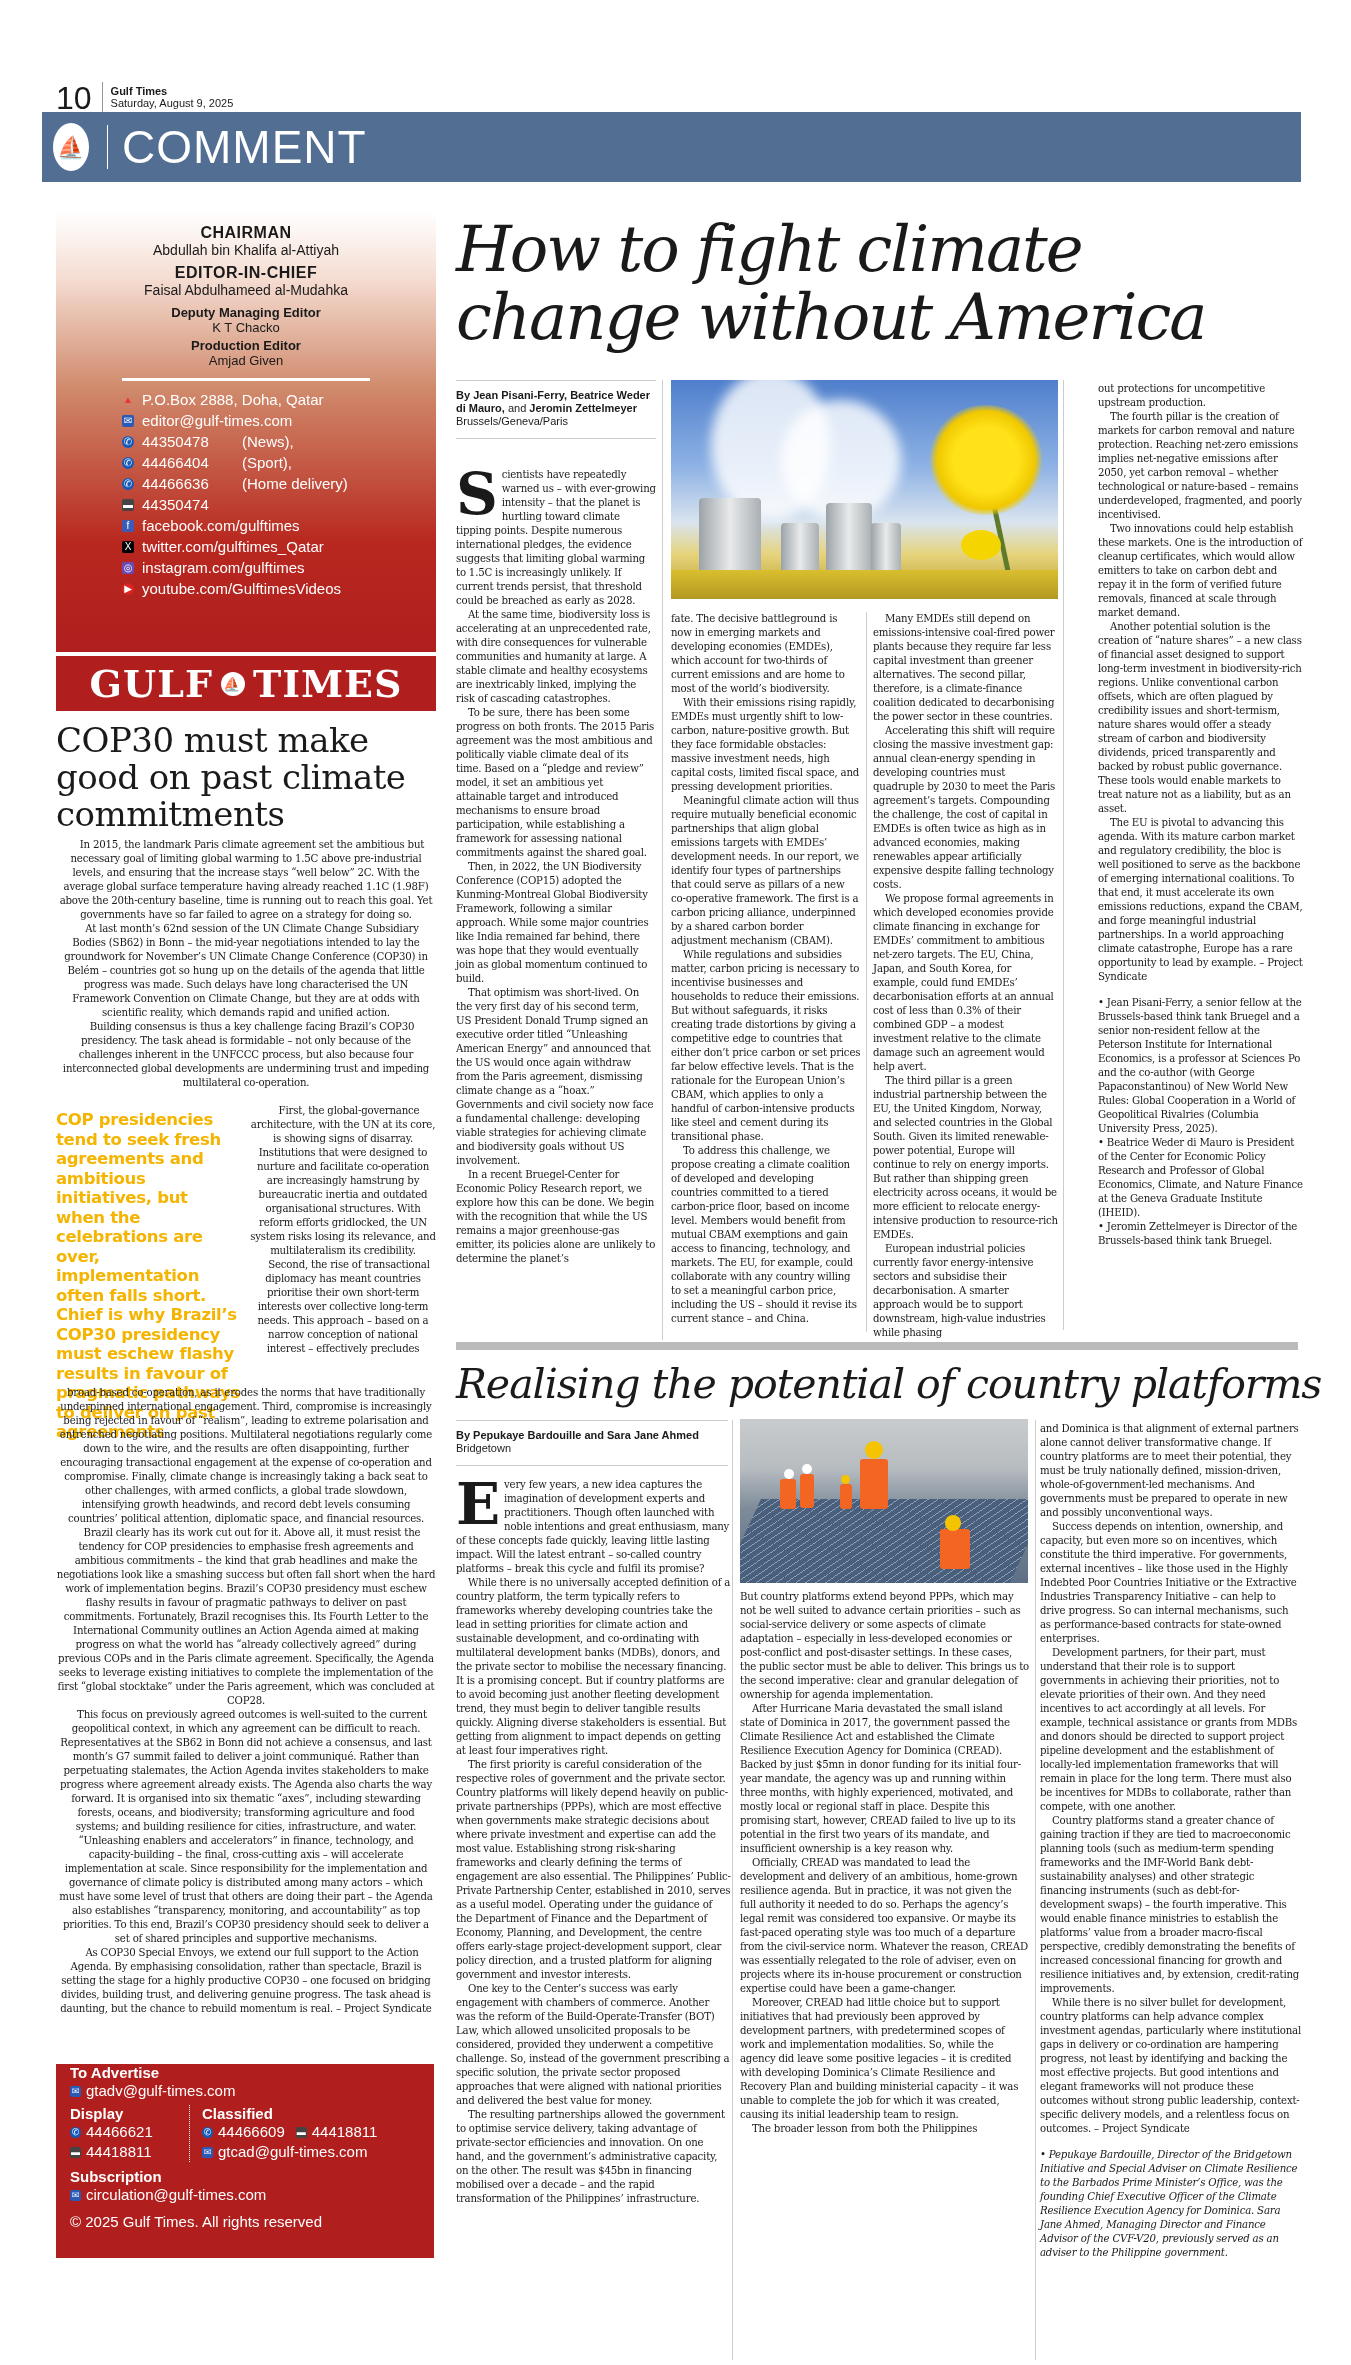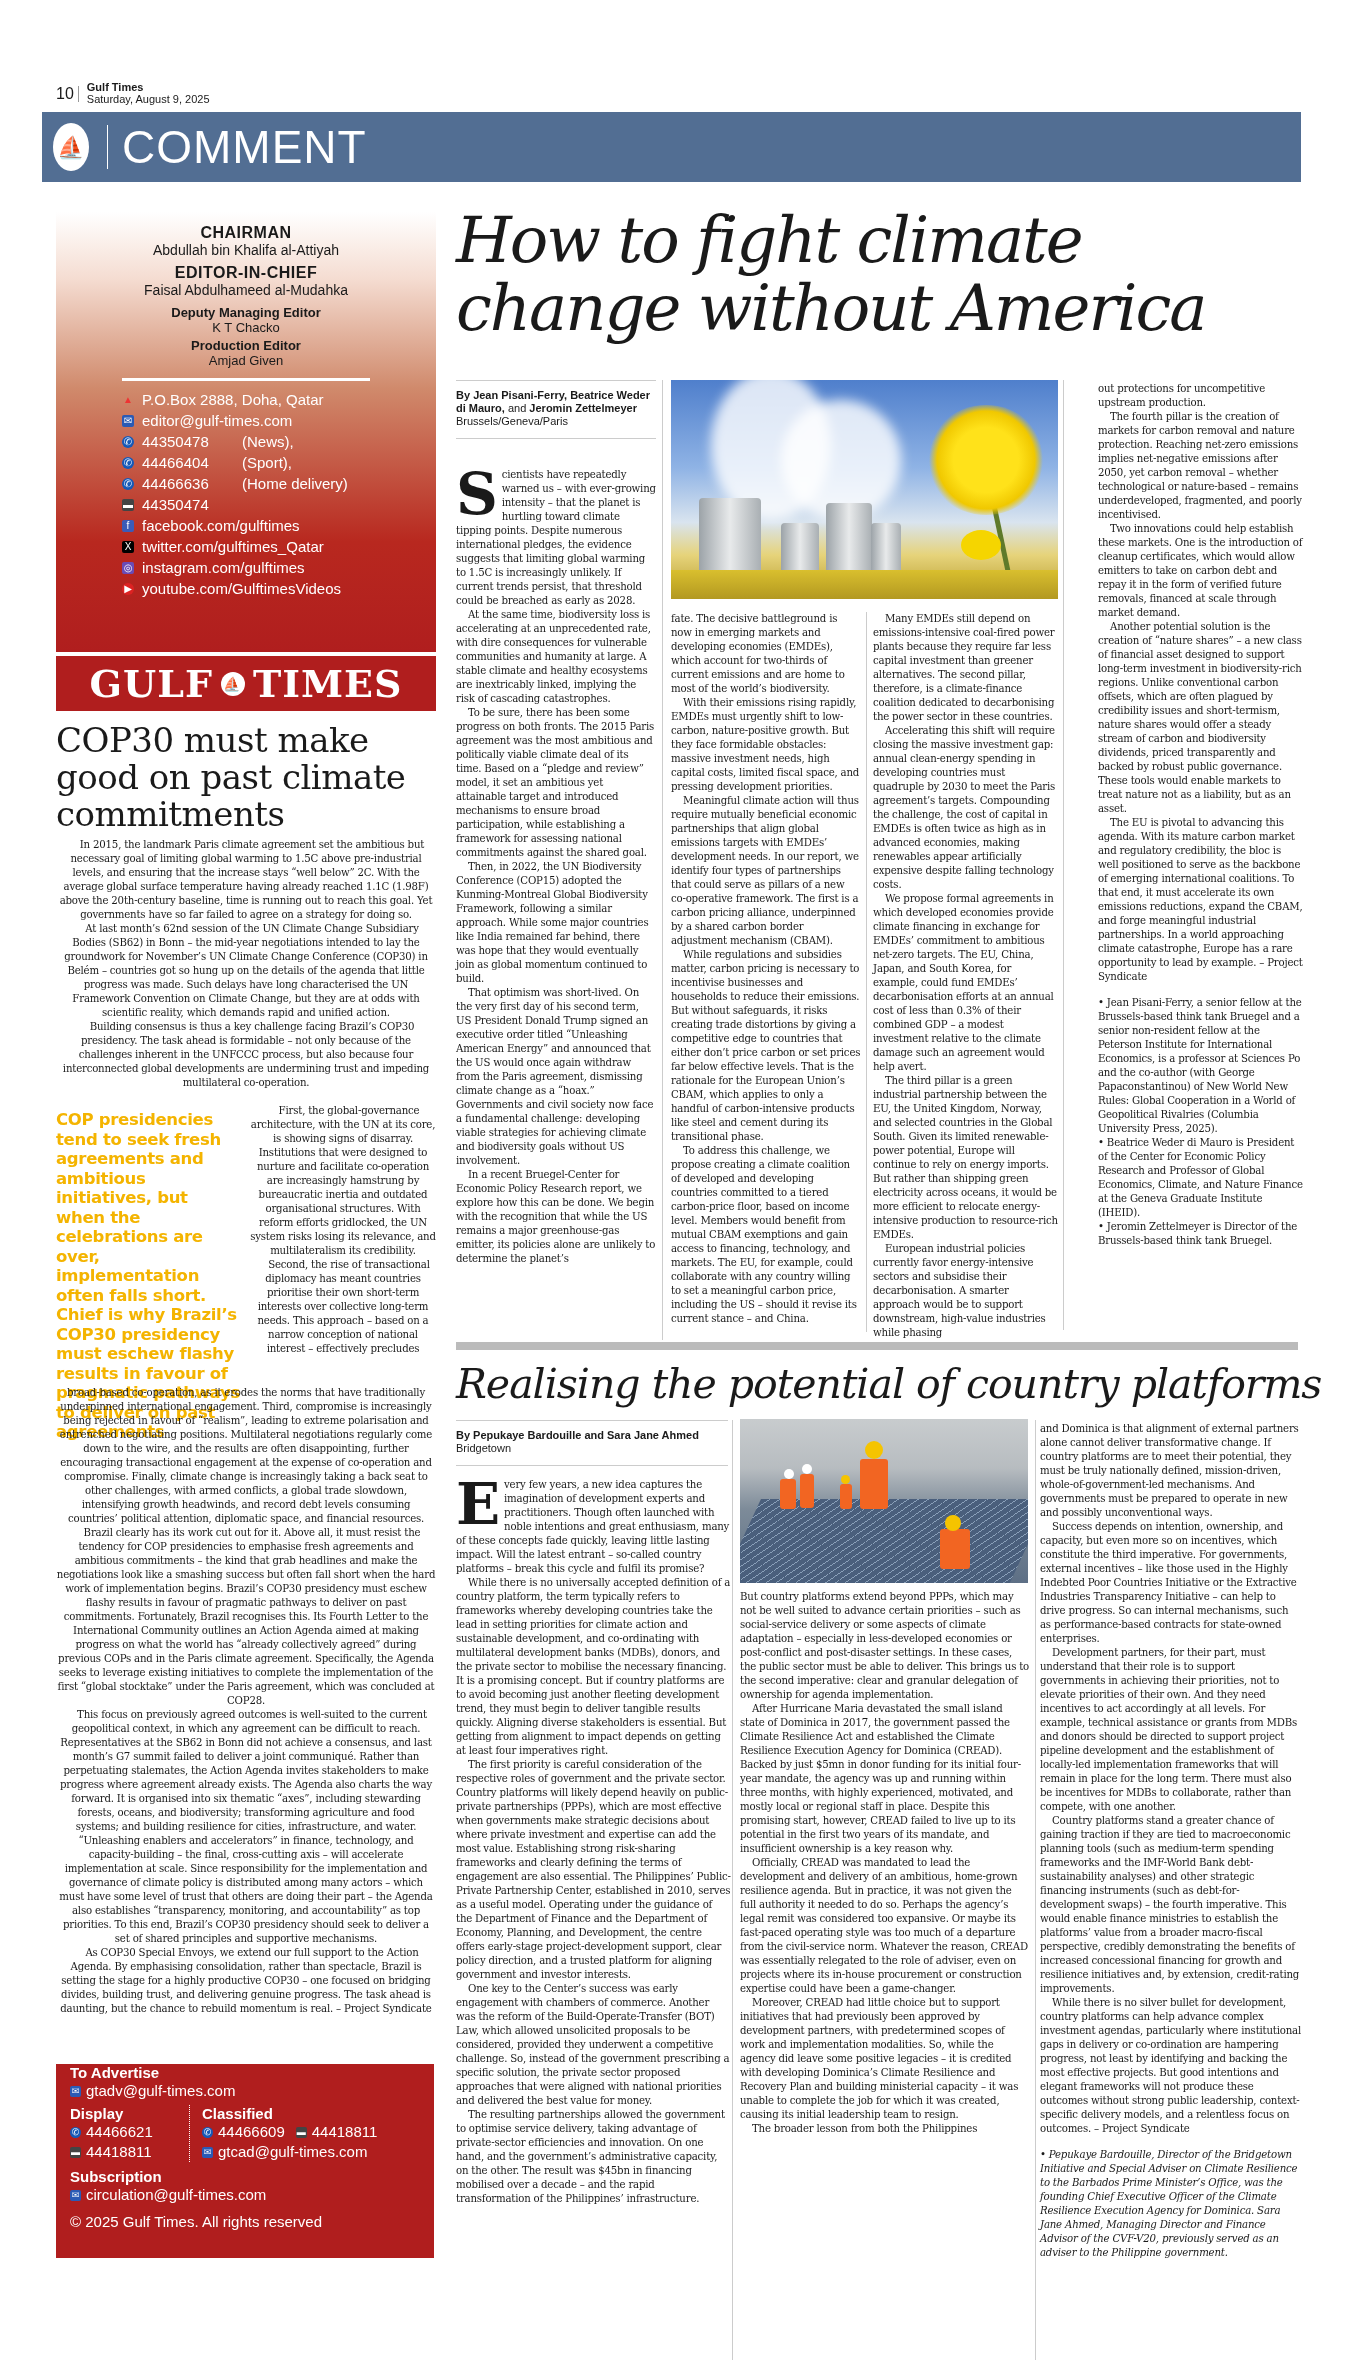--- a/index.html
+++ b/index.html
@@ -1,19 +1,19 @@
 <!DOCTYPE html>
 <html><head>
 <meta charset="utf-8">
 <style>
 *{box-sizing:border-box;margin:0;padding:0}
 body{width:1351px;height:2365px;background:#fff;font-family:"DejaVu Serif",serif;color:#1a1a1a;position:relative;overflow:hidden}
 .abs{position:absolute}
 .folio{left:56px;top:82px;display:flex;align-items:center;gap:8px}
-.folio .num{font-family:"Liberation Sans",sans-serif;font-size:16px;line-height:1;padding-right:4px;border-right:1px solid #999}
+.folio .num{font-family:"Liberation Sans",sans-serif;font-size:32px;line-height:1;padding-right:10px;border-right:1px solid #999}
 .folio .pub{font-family:"Liberation Sans",sans-serif;font-size:11px;line-height:1.05}
 .folio .pub b{display:block;font-weight:700;font-size:11px}
 .banner{left:42px;top:112px;width:1259px;height:70px;background:#526e93;display:flex;align-items:center}
 .logo-circle{width:36px;height:48px;border-radius:50%;background:#fff;margin-left:11px;display:flex;align-items:center;justify-content:center;font-size:22px;color:#222}
 .banner .bar{width:1px;height:44px;background:#fff;margin:0 14px 0 18px}
 .banner .title{color:#fff;font-family:"Liberation Sans",sans-serif;font-weight:300;font-size:46px;letter-spacing:1px}
 .masthead{left:56px;top:212px;width:380px;height:440px;background:linear-gradient(#fff 0%,#f5ddd2 15%,#d08a6c 40%,#b8281f 75%,#b01e1e 100%)}
 .mh-c{text-align:center;font-family:"Liberation Sans",sans-serif;color:#1a1a1a}
 .mh-h{font-weight:900;font-size:16px;letter-spacing:.5px;margin-top:4px}
 .mh-n{font-size:14px}
@@ -31,21 +31,21 @@
 .ed-body{font-size:10.2px;line-height:14px;text-align:center;font-family:"DejaVu Serif",serif;letter-spacing:-.2px}
 .ed-body p{text-indent:12px}
 .pullquote{left:56px;top:1110px;width:185px;color:#f4b400;font-family:"DejaVu Sans",sans-serif;font-weight:900;font-size:16.5px;line-height:19.5px;letter-spacing:-.3px}
 .adbox{left:56px;top:2064px;width:378px;height:194px;background:#b01e1e;color:#fff;font-family:"Liberation Sans",sans-serif;padding:0 14px}
 .adbox .h{font-weight:900;font-size:15px}
 .adbox .r{font-size:15px;display:flex;align-items:center;gap:5px;line-height:20px}
 .adbox .ic{width:11px;height:11px;font-size:9px;display:inline-flex;align-items:center;justify-content:center;border-radius:2px}
 .adbox .cols{display:flex;margin-top:4px}
 .adbox .c1{width:120px;border-right:1px dotted #fff;margin-right:12px}
 .adbox .copy{font-size:15px;margin-top:8px}
-.a1-title{left:456px;top:206px;width:880px;font-family:"DejaVu Serif",serif;font-style:italic;font-size:64px;line-height:68px;letter-spacing:-2px;font-weight:400}
+.a1-title{left:456px;top:215px;width:880px;font-family:"DejaVu Serif",serif;font-style:italic;font-size:64px;line-height:68px;letter-spacing:-2px;font-weight:400}
 .byline{font-family:"Liberation Sans",sans-serif;font-size:11px;line-height:13px;border-top:1px solid #ccc;border-bottom:1px solid #ccc;padding:8px 0 10px}
 .byline b{font-weight:900}
 .col{font-size:10.2px;line-height:14px;letter-spacing:-.2px}
 .col p{text-indent:12px}
 .dropcap{float:left;font-size:58px;line-height:48px;margin:2px 4px 0 0;font-family:"DejaVu Serif",serif;font-weight:700}
 .vrule{width:1px;background:#ccc}
 .img1{left:671px;top:380px;width:387px;height:219px;background:linear-gradient(180deg,#4f7fcc 0%,#8fb3e5 40%,#d9e4ef 65%,#e6d37a 80%,#b59a2a 100%);overflow:hidden}
 .tower{position:absolute;bottom:16px;background:linear-gradient(90deg,#9ca3a8,#e8eaeb,#a9afb3);border-radius:4px 4px 0 0}
 .steam{position:absolute;background:rgba(255,255,255,.8);border-radius:50%;filter:blur(6px)}
 .flower{position:absolute;border-radius:50%;background:#f5d500}

